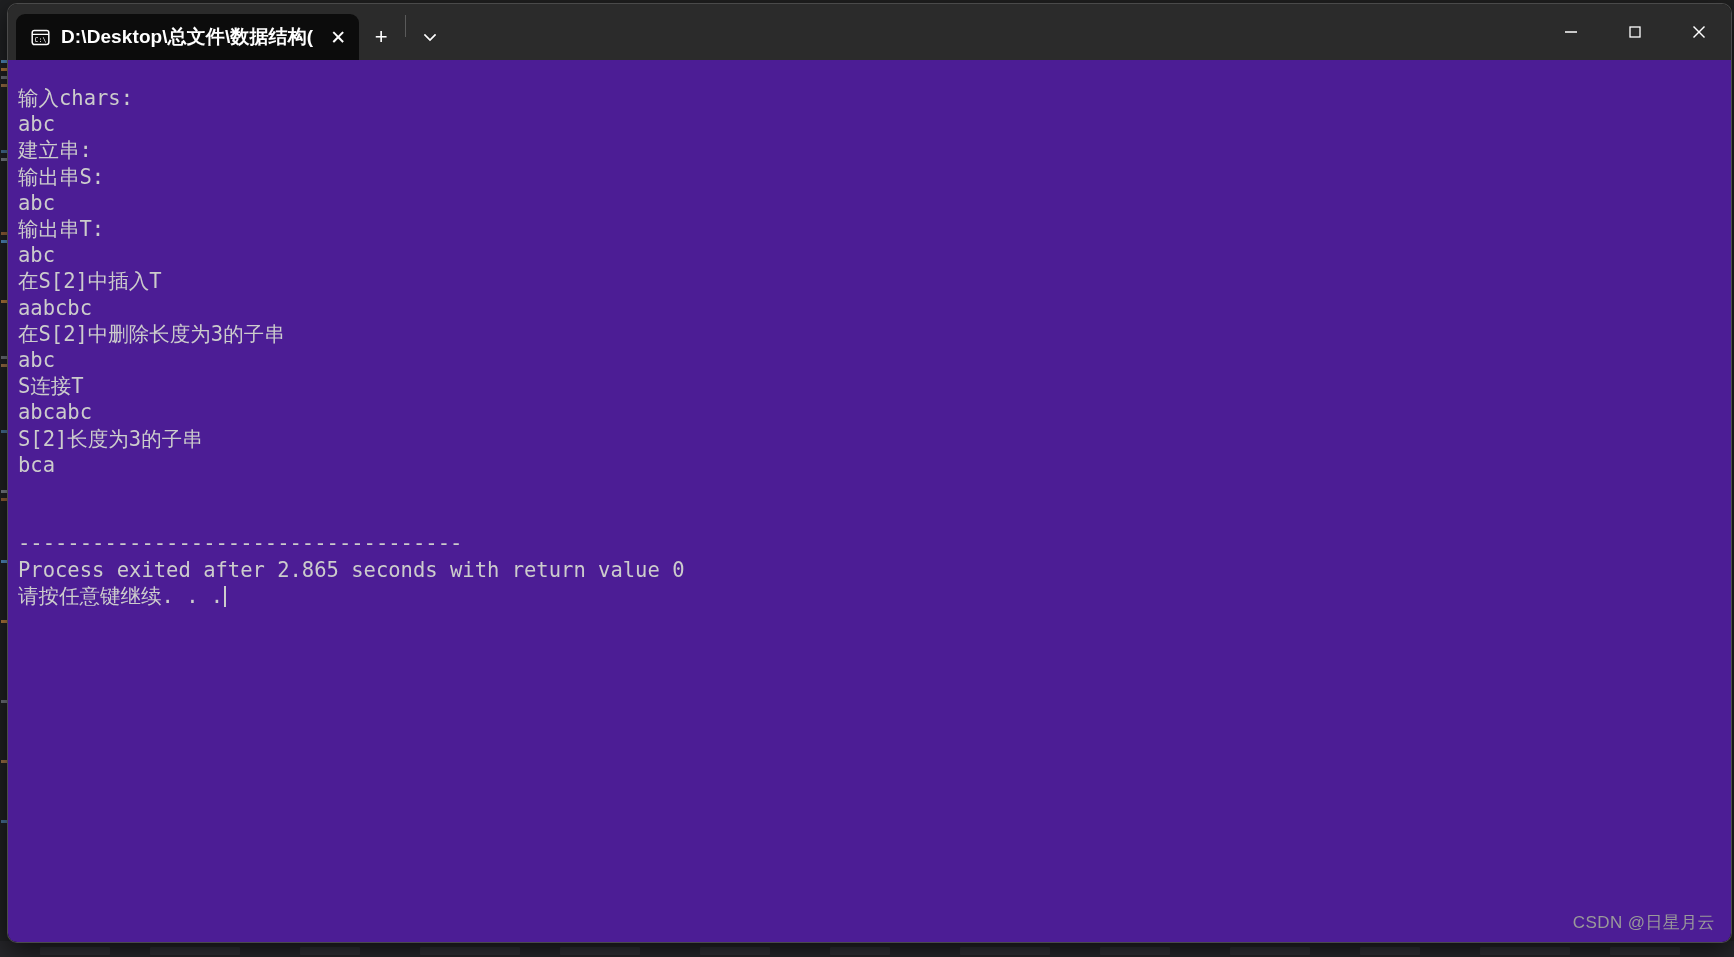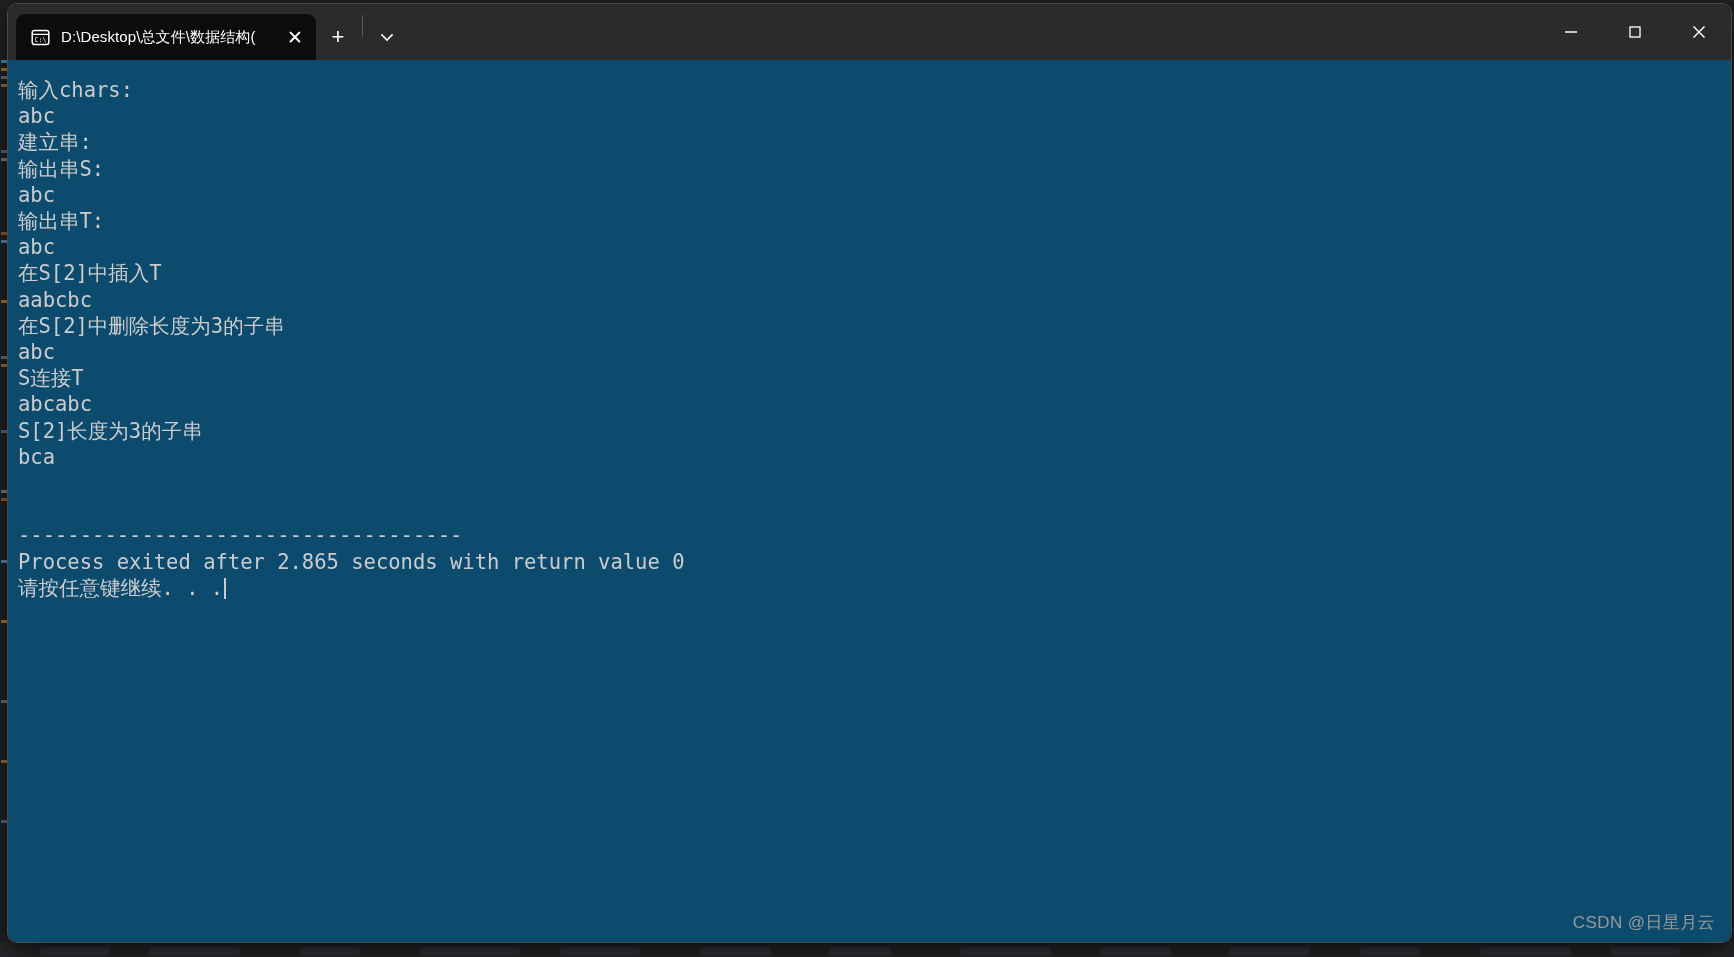--- a/index.html
+++ b/index.html
@@ -92,22 +92,22 @@
   }
 
   .tab-icon {
     width: 21px; height: 21px;
     flex: 0 0 auto;
     display: block;
   }
 
   .tab-title {
     color: #ffffff;
-    font-size: 15px;
-    font-weight: 400;
+    font-size: 19px;
+    font-weight: 700;
     white-space: nowrap;
     overflow: hidden;
     flex: 1 1 auto;
     letter-spacing: .1px;
   }
 
   .tab-close {
     width: 30px; height: 30px;
     flex: 0 0 auto;
     display: flex;
@@ -158,24 +158,24 @@
     height: 56px;
     display: flex;
     align-items: center;
     justify-content: center;
     color: #ffffff;
   }
 
   
   #terminal-body {
     flex: 1 1 auto;
-    background: #0c4a6e;
+    background: #4c1d95;
     position: relative;
     overflow: hidden;
-    padding: 17px 0 0 10px;
+    padding: 25px 0 0 10px;
   }
 
   #console-output {
     font-family: "DejaVu Sans Mono", "Liberation Mono", monospace;
     font-size: 20.5px;
     line-height: 26.2px;
     color: #cccccc;
     white-space: pre;
     letter-spacing: 0px;
   }

